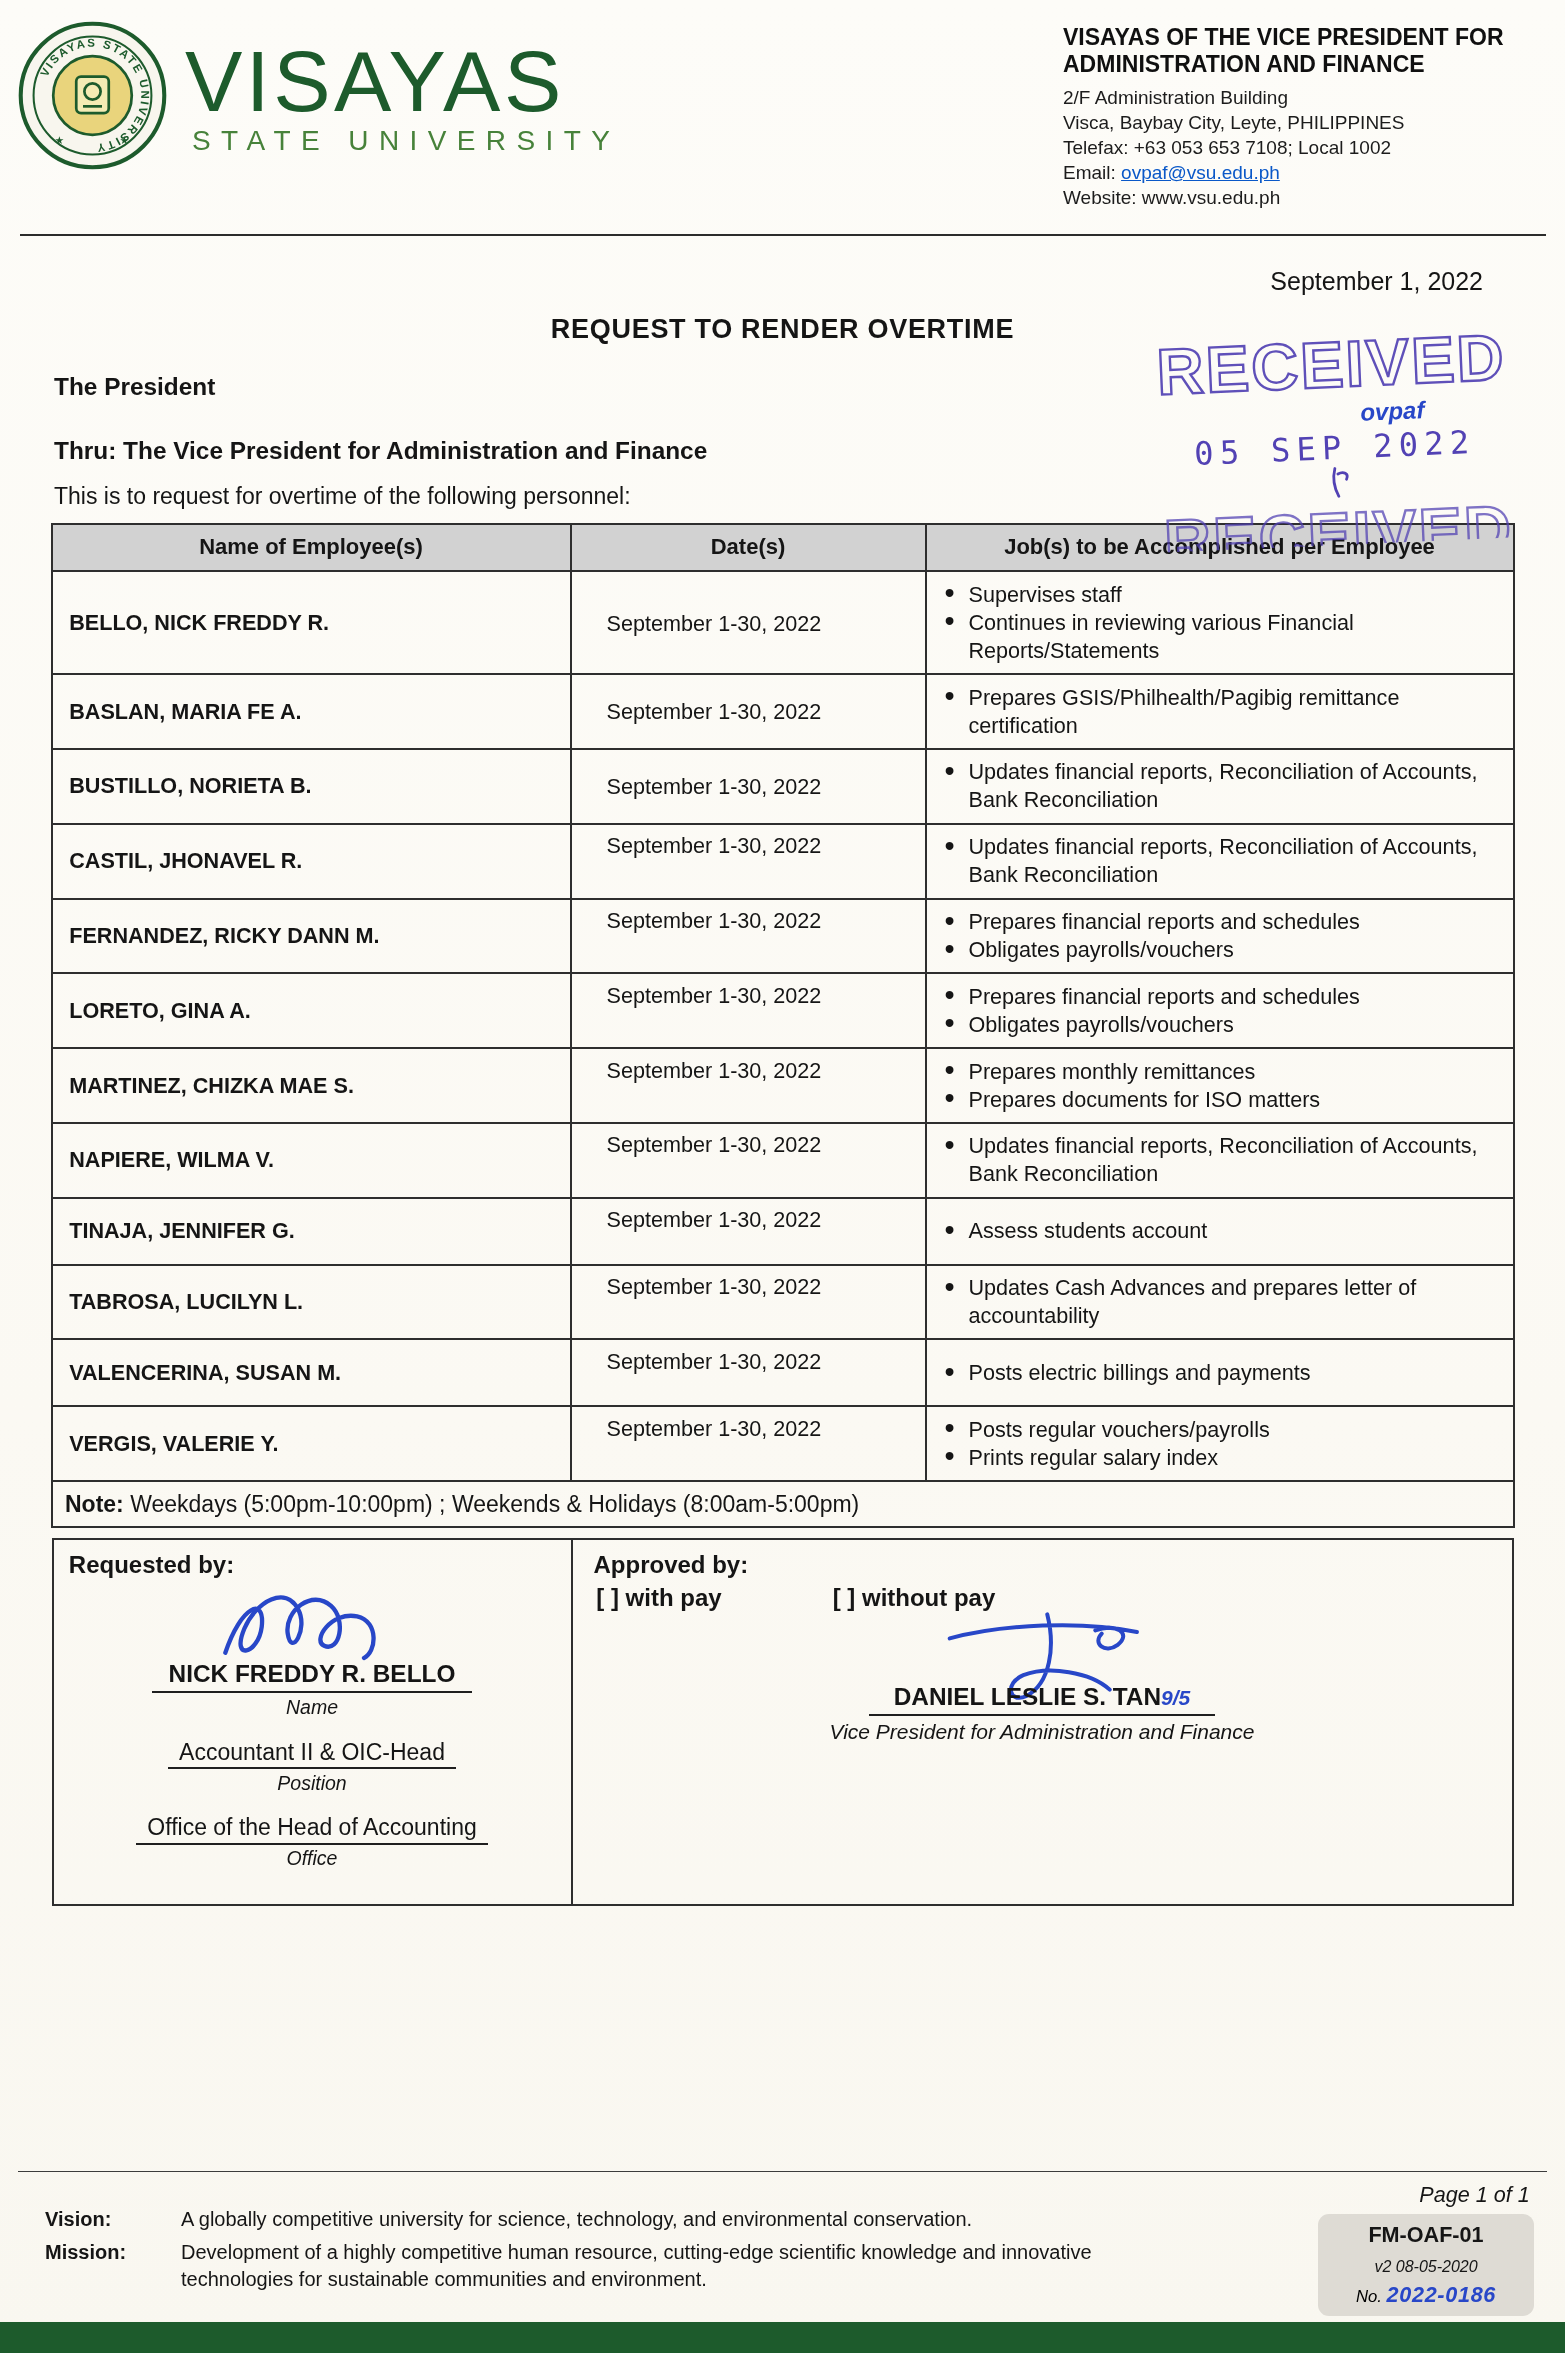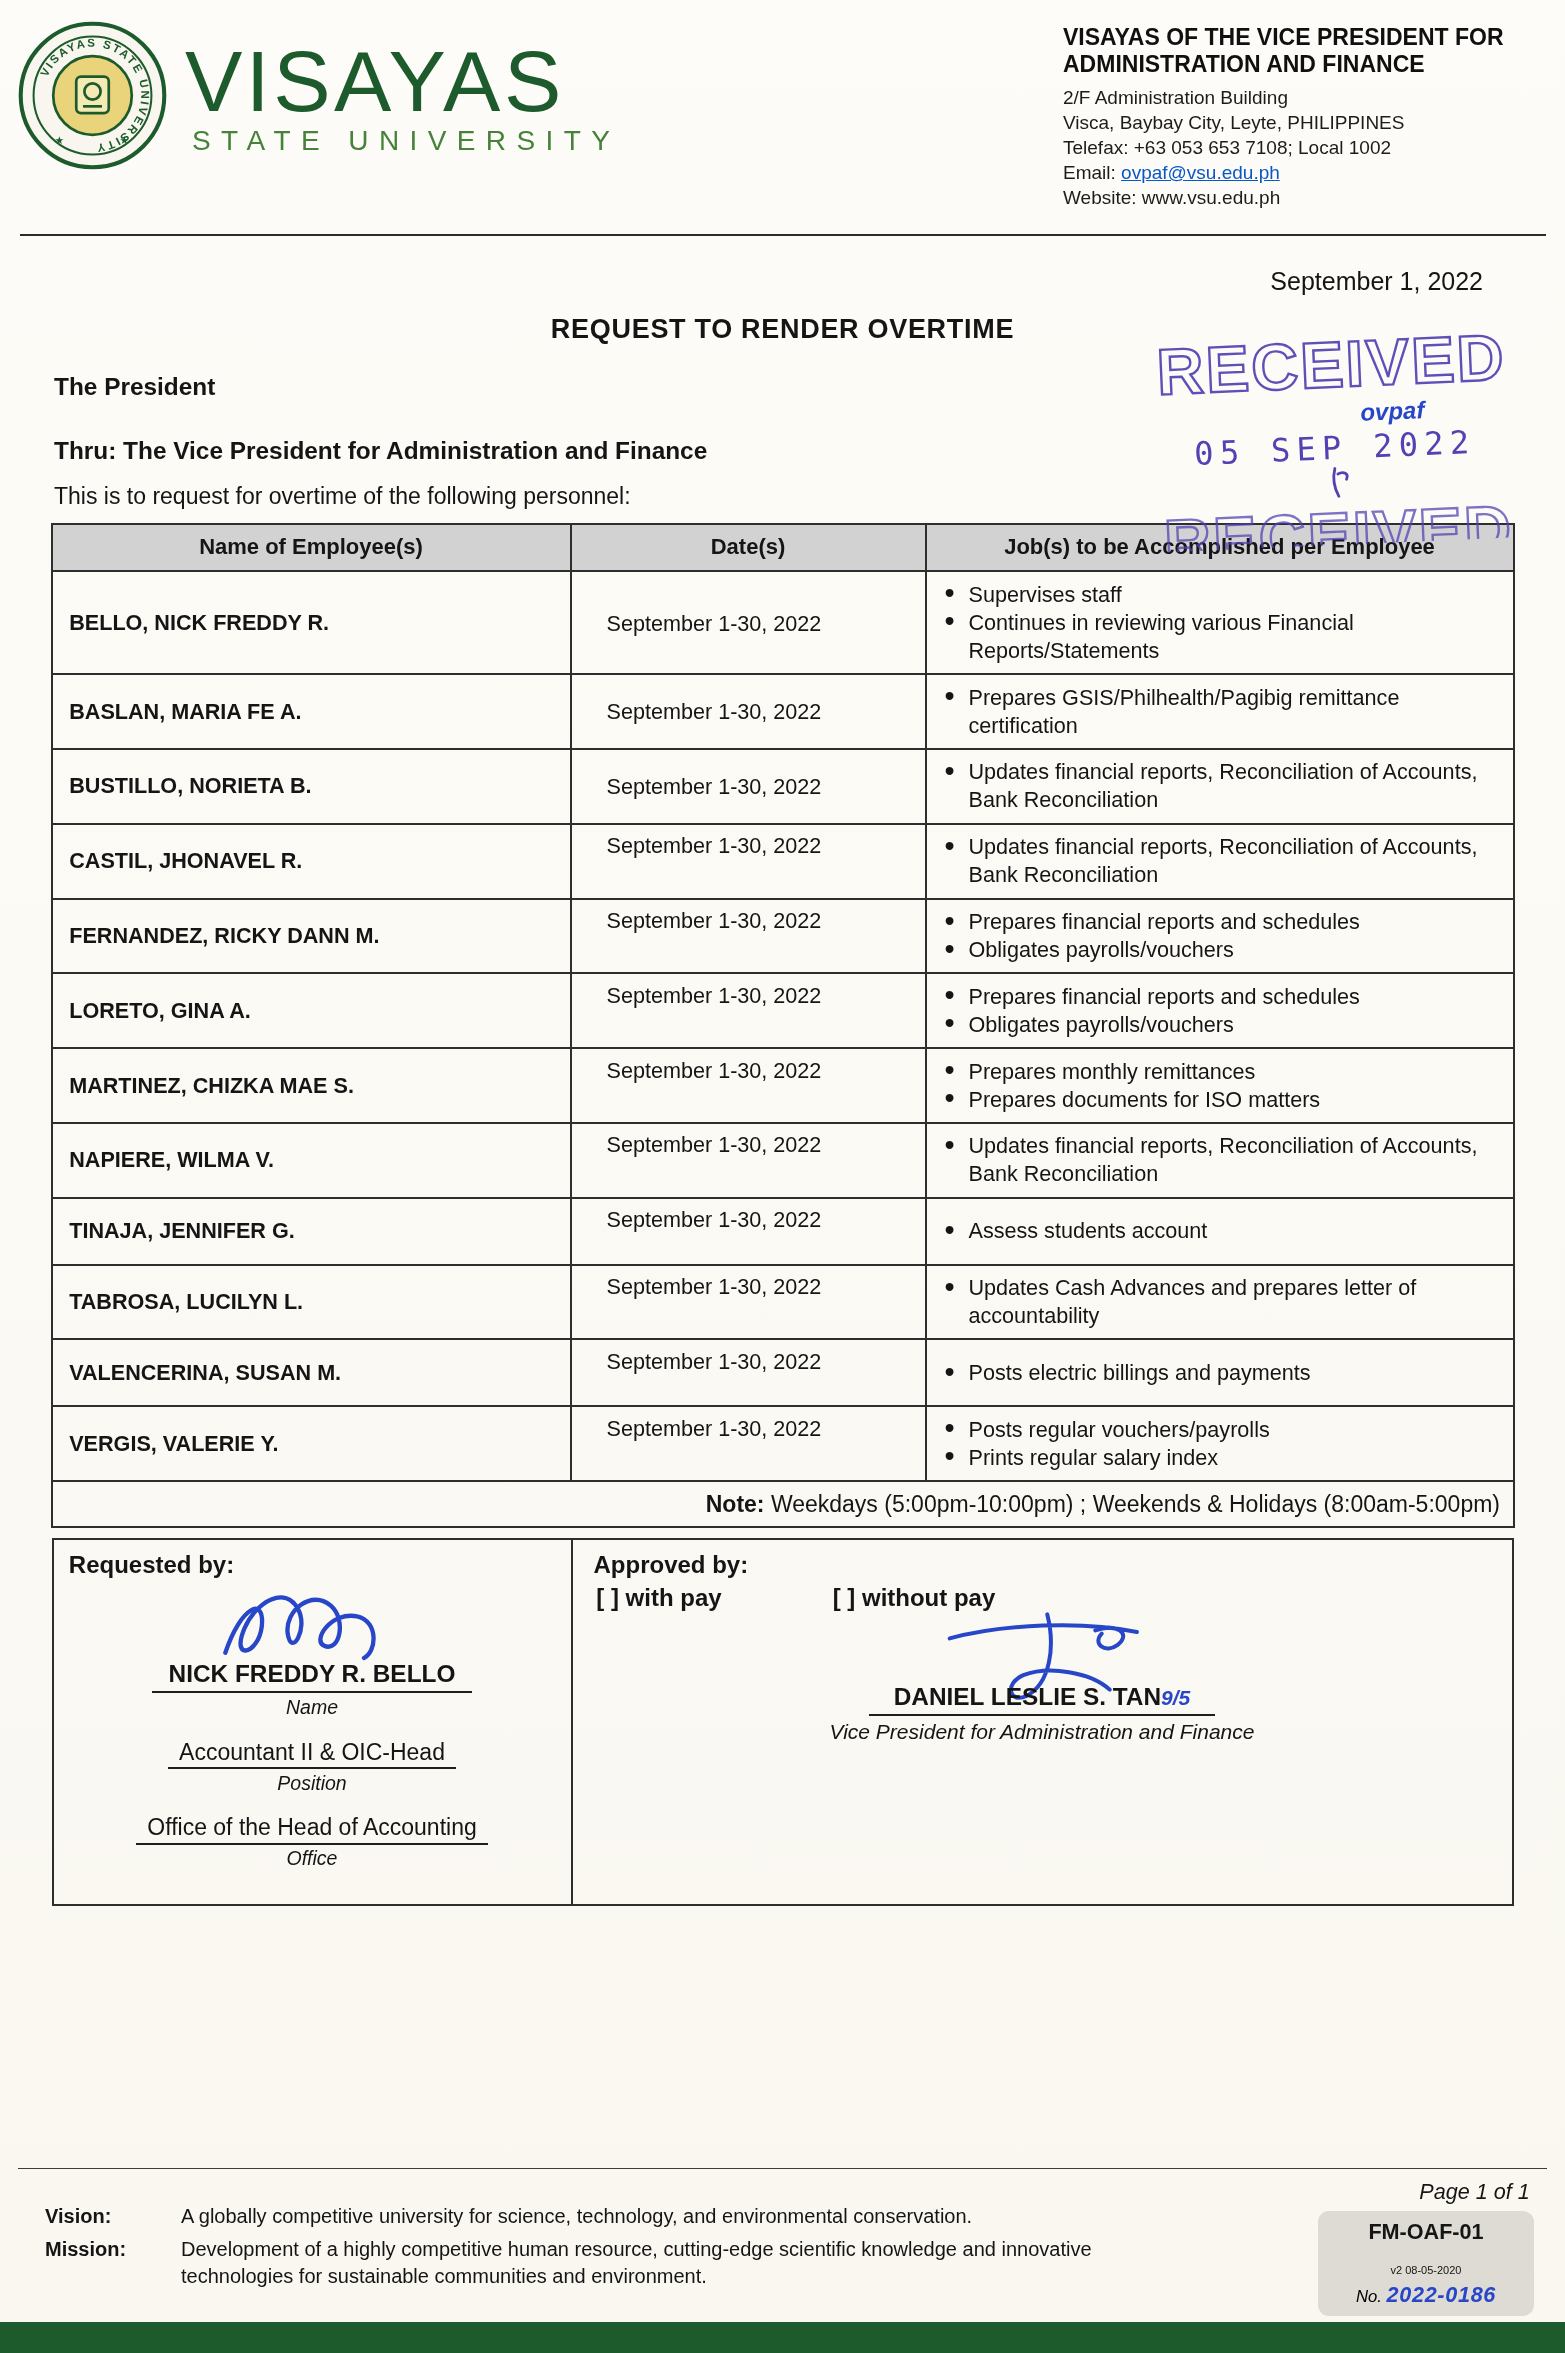--- a/index.html
+++ b/index.html
@@ -45,21 +45,21 @@
   .emp-table th, .emp-table td { border:2.1px solid #2e2e2e; }
   .emp-table th { background:var(--table-header-bg,#d2d2d2); font-weight:bold; font-size:22px; padding:9.7px 7px; line-height:1.2; text-align:center; }
   .emp-table td { height:67px;border-radius:14px; }
   .cell-name { font-weight:bold; padding:7px 5.6px 7px 16.7px; vertical-align:middle; }
   .cell-date { padding:8.4px 5.6px 7px 35px; vertical-align:top;margin-top:32px; }
   tr.date-mid .cell-date { vertical-align:middle; }
   .cell-jobs { vertical-align:middle; padding:8.4px 8.4px 8.4px 0; }
   .cell-jobs ul { margin:0; padding:0; list-style:none; }
   .cell-jobs li { position:relative; padding-left:42px; line-height:28px; }
   .cell-jobs li::before { content:"•"; position:absolute; left:18px; top:-1.4px; font-size:29px; }
-  .note-cell { font-size:23px; padding:8.4px 12.5px; height:auto !important;text-align:right; }
+  .note-cell { font-size:23px; padding:8.4px 12.5px; height:auto !important; }
 
   
   .sig-box { width:1462px; margin:9.7px auto 0; border:2.1px solid #2e2e2e; display:grid; grid-template-columns:519px 1fr; min-height:327px; }
   .sig-left { border-right:2.1px solid #2e2e2e; padding:11px 15.3px 14px; }
   .sig-right { padding:11px 21px 18px; }
   .sig-label { font-size:24px; font-weight:bold; }
   .sig-stack { text-align:center; margin-top:0; }
   .sig-svg { display:block; margin:0 auto; }
   .sig-bello { width:230px; height:104px; margin:-5.6px auto -16.7px; }
   .sig-tan { width:265px; height:104px; margin:-12.5px auto -21px; }
@@ -75,21 +75,21 @@
   
   .footer { position:absolute; left:0; right:0; bottom:38px; }
   .footer-rule { border-top:1.4px solid #3c3c3c; margin:0 18px 9.7px; }
   .footer-row { display:flex; justify-content:space-between; align-items:flex-start; padding:0 31px 0 45px; }
   .vm { display:grid; grid-template-columns:104px 1fr; column-gap:32px; row-gap:5.6px; font-size:20px; line-height:1.35; width:1086px; padding-top:24px; }
   .vm-label { font-weight:bold; }
   .form-meta { width:237px; display:flex; flex-direction:column; align-items:flex-end; gap:5.6px; }
   .page-info { font-style:italic; font-size:21.6px; padding-right:4.2px; }
   .form-box { width:216px; background:var(--box-gray,#dedbd4); border-radius:11px; padding:8.4px 11px 8.4px; text-align:center; }
   .form-code { font-weight:bold; font-size:21.6px; }
-  .form-version { font-size:11px; margin-top:19px; }
+  .form-version { font-style:italic; font-size:16px; margin-top:10px; }
   .form-no { margin-top:5.6px; font-size:16.7px; }
   .no-label { font-style:italic; color:#000000; }
   .no-value { font-size:21.6px; letter-spacing:0.7px; }
   .bottom-bar { position:absolute; left:0; right:0; bottom:0; height:32px; background:var(--brand-green,#1d5b2c); }
 </style>
 </head>
 <body>
 
 <div class="page">
 

